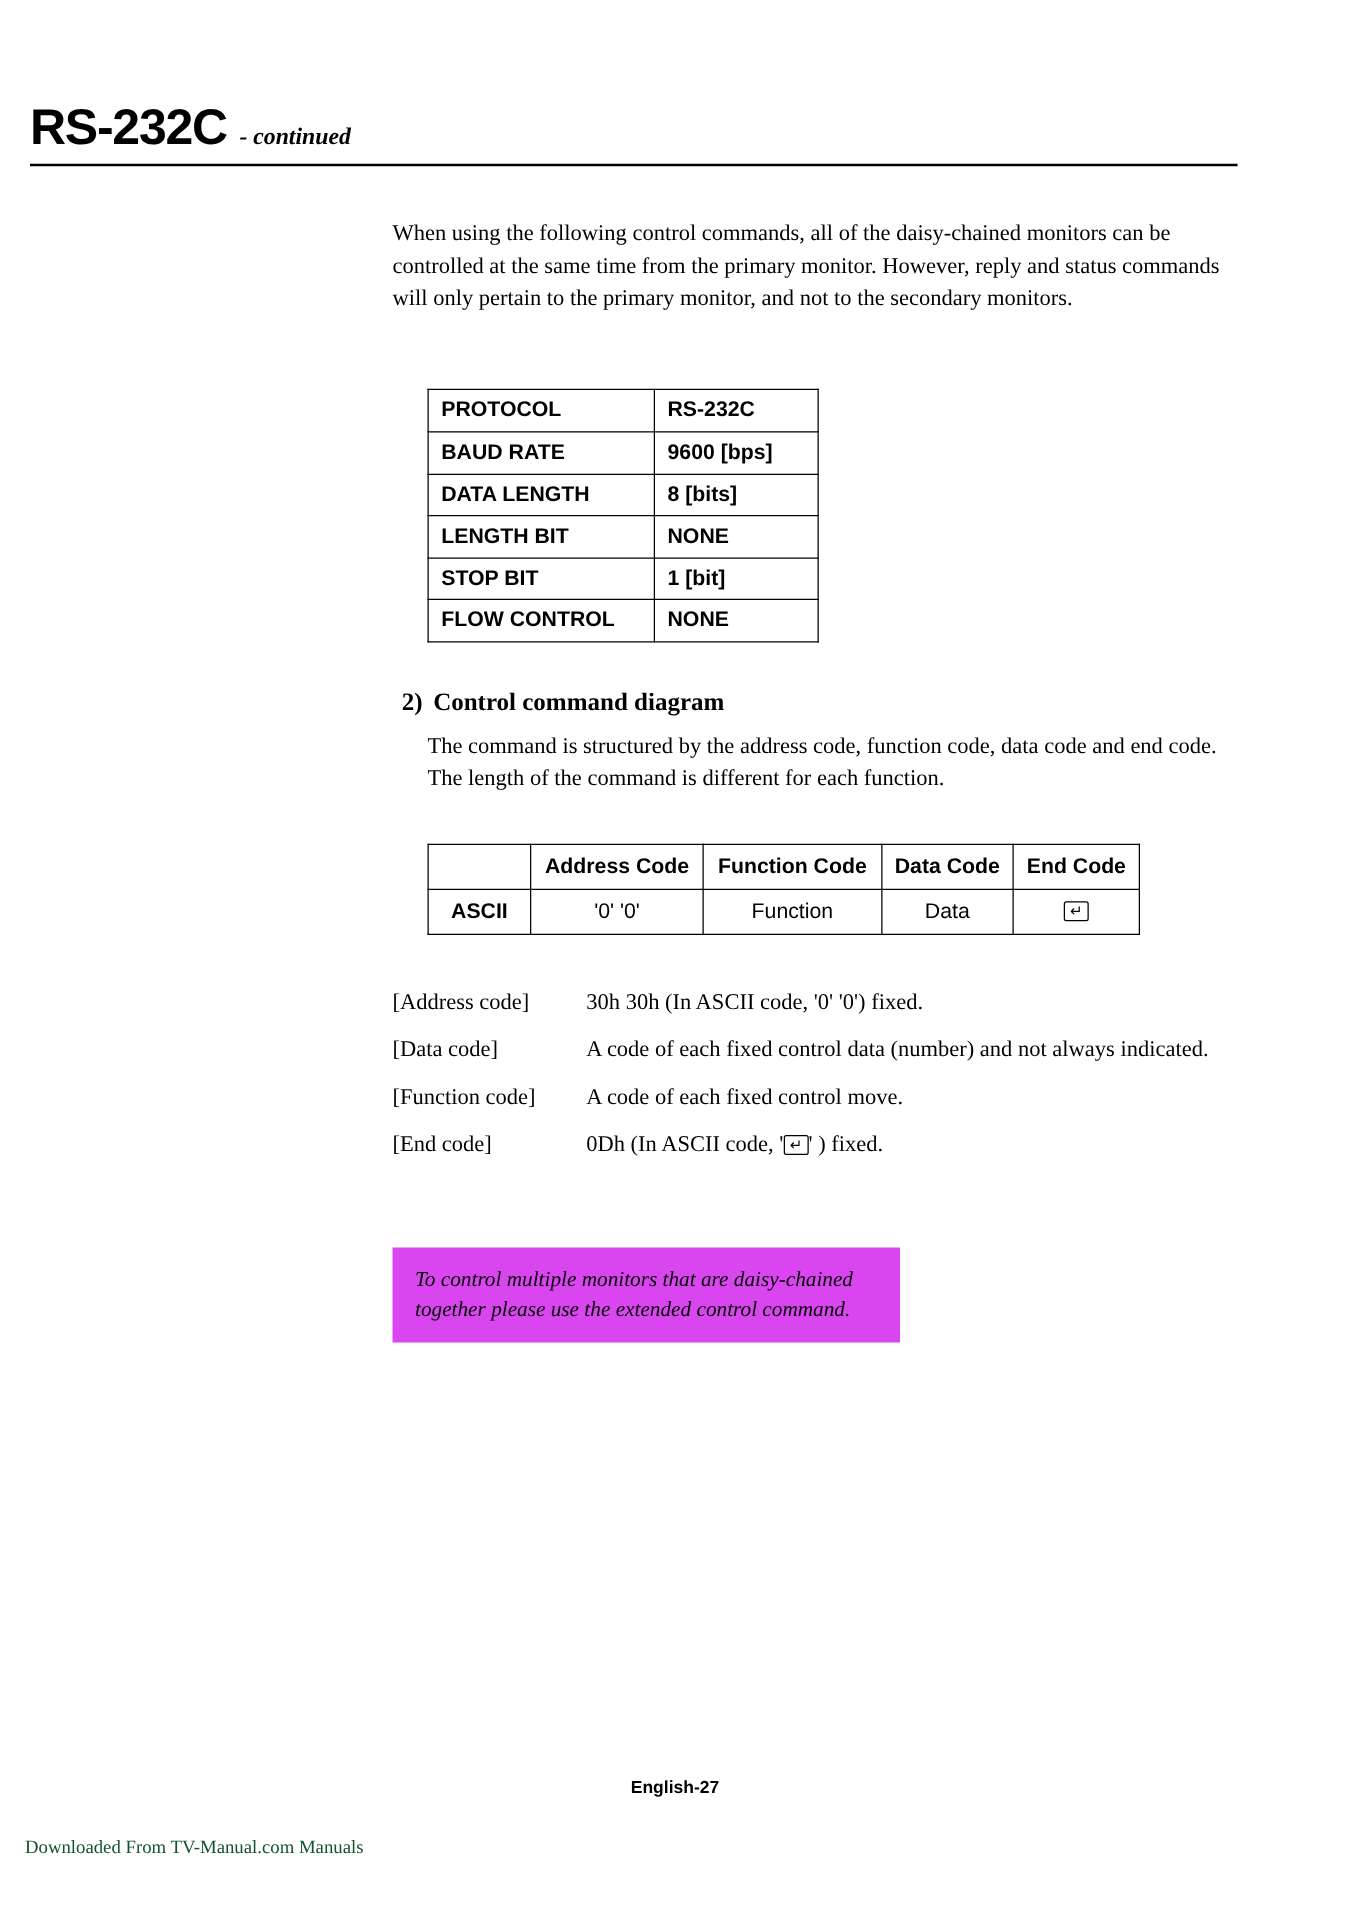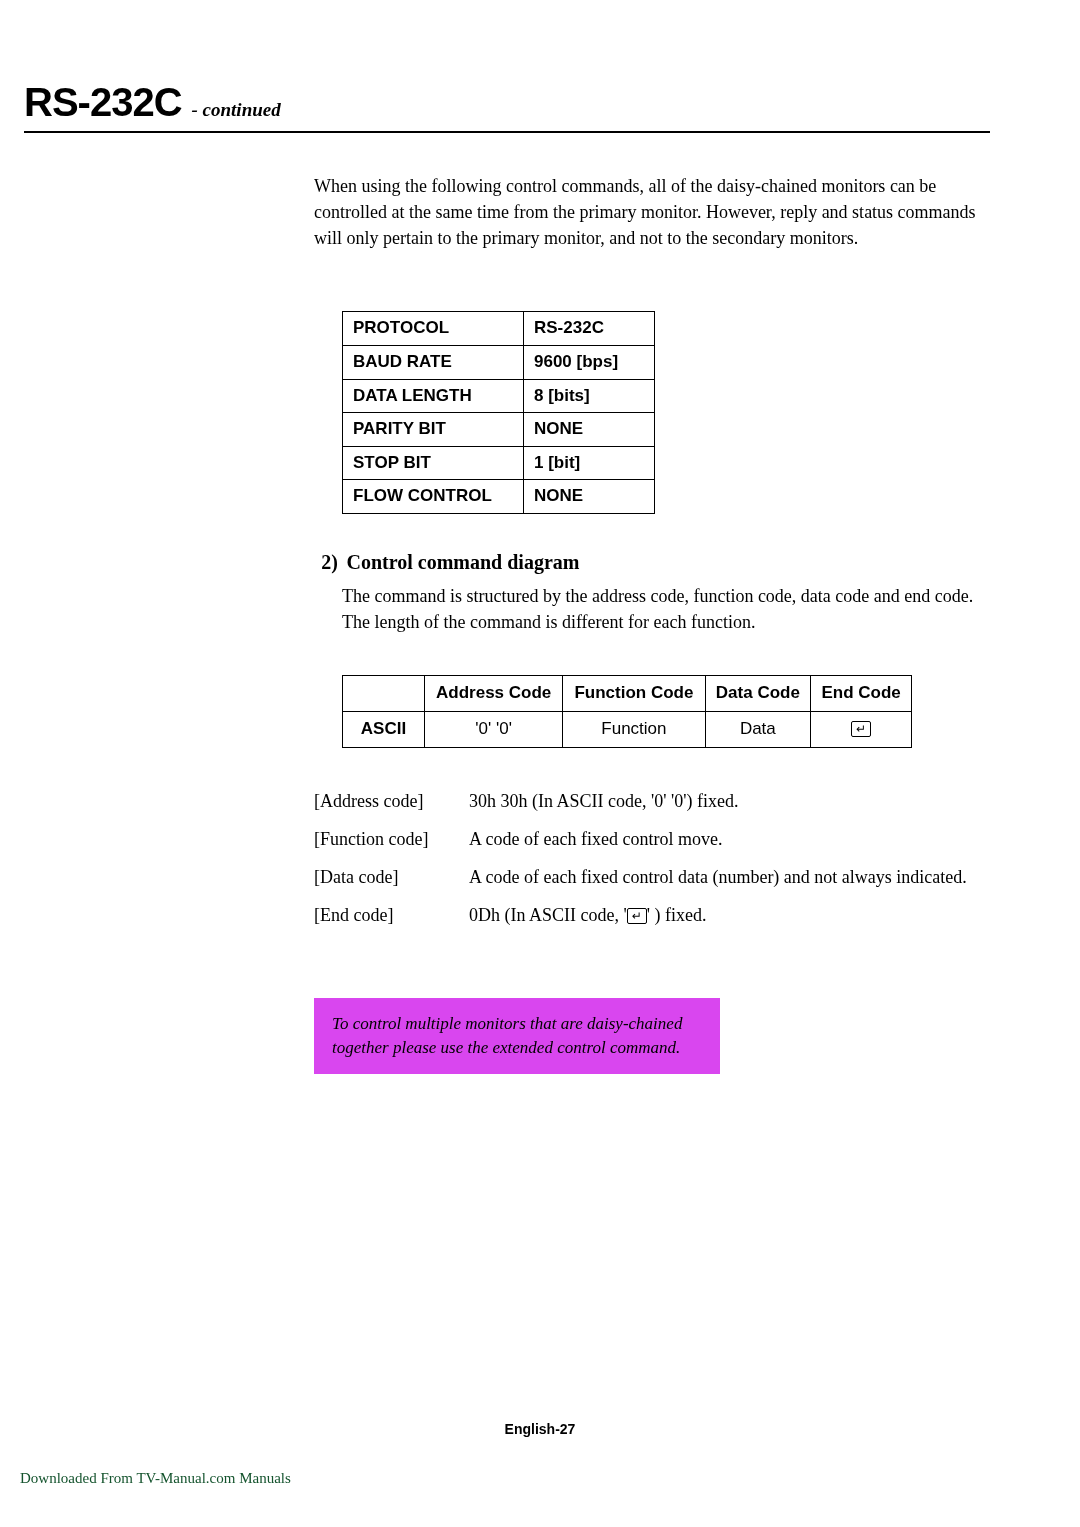--- a/index.html
+++ b/index.html
@@ -188,21 +188,21 @@
       </tr>
       <tr>
         <td class="k">BAUD RATE</td>
         <td class="v">9600 [bps]</td>
       </tr>
       <tr>
         <td class="k">DATA LENGTH</td>
         <td class="v">8 [bits]</td>
       </tr>
       <tr>
-        <td class="k">PARITY BIT</td>
+        <td class="k">LENGTH BIT</td>
         <td class="v">NONE</td>
       </tr>
       <tr>
         <td class="k">STOP BIT</td>
         <td class="v">1 [bit]</td>
       </tr>
       <tr>
         <td class="k">FLOW CONTROL</td>
         <td class="v">NONE</td>
       </tr>
@@ -233,28 +233,28 @@
       </tr>
     </tbody>
       </table>
 
     <div class="defs">
       <div class="defs-row">
         <div class="defs-label">[Address code]</div>
         <div class="defs-value">30h 30h (In ASCII code, '0' '0') fixed.</div>
       </div>
       <div class="defs-row">
+        <div class="defs-label">[Data code]</div>
+        <div class="defs-value">A code of each fixed control data (number) and not always indicated.</div>
+      </div>
+      <div class="defs-row">
         <div class="defs-label">[Function code]</div>
         <div class="defs-value">A code of each fixed control move.</div>
       </div>
       <div class="defs-row">
-        <div class="defs-label">[Data code]</div>
-        <div class="defs-value">A code of each fixed control data (number) and not always indicated.</div>
-      </div>
-      <div class="defs-row">
         <div class="defs-label">[End code]</div>
         <div class="defs-value">0Dh (In ASCII code, '<span class="enter-glyph">↵</span>' ) fixed.</div>
       </div>
     </div>
 
     <div class="note-box">To control multiple monitors that are daisy-chained together please use the extended control command.</div>
 
   </div>
 
   <div class="page-footer">English-27</div>

